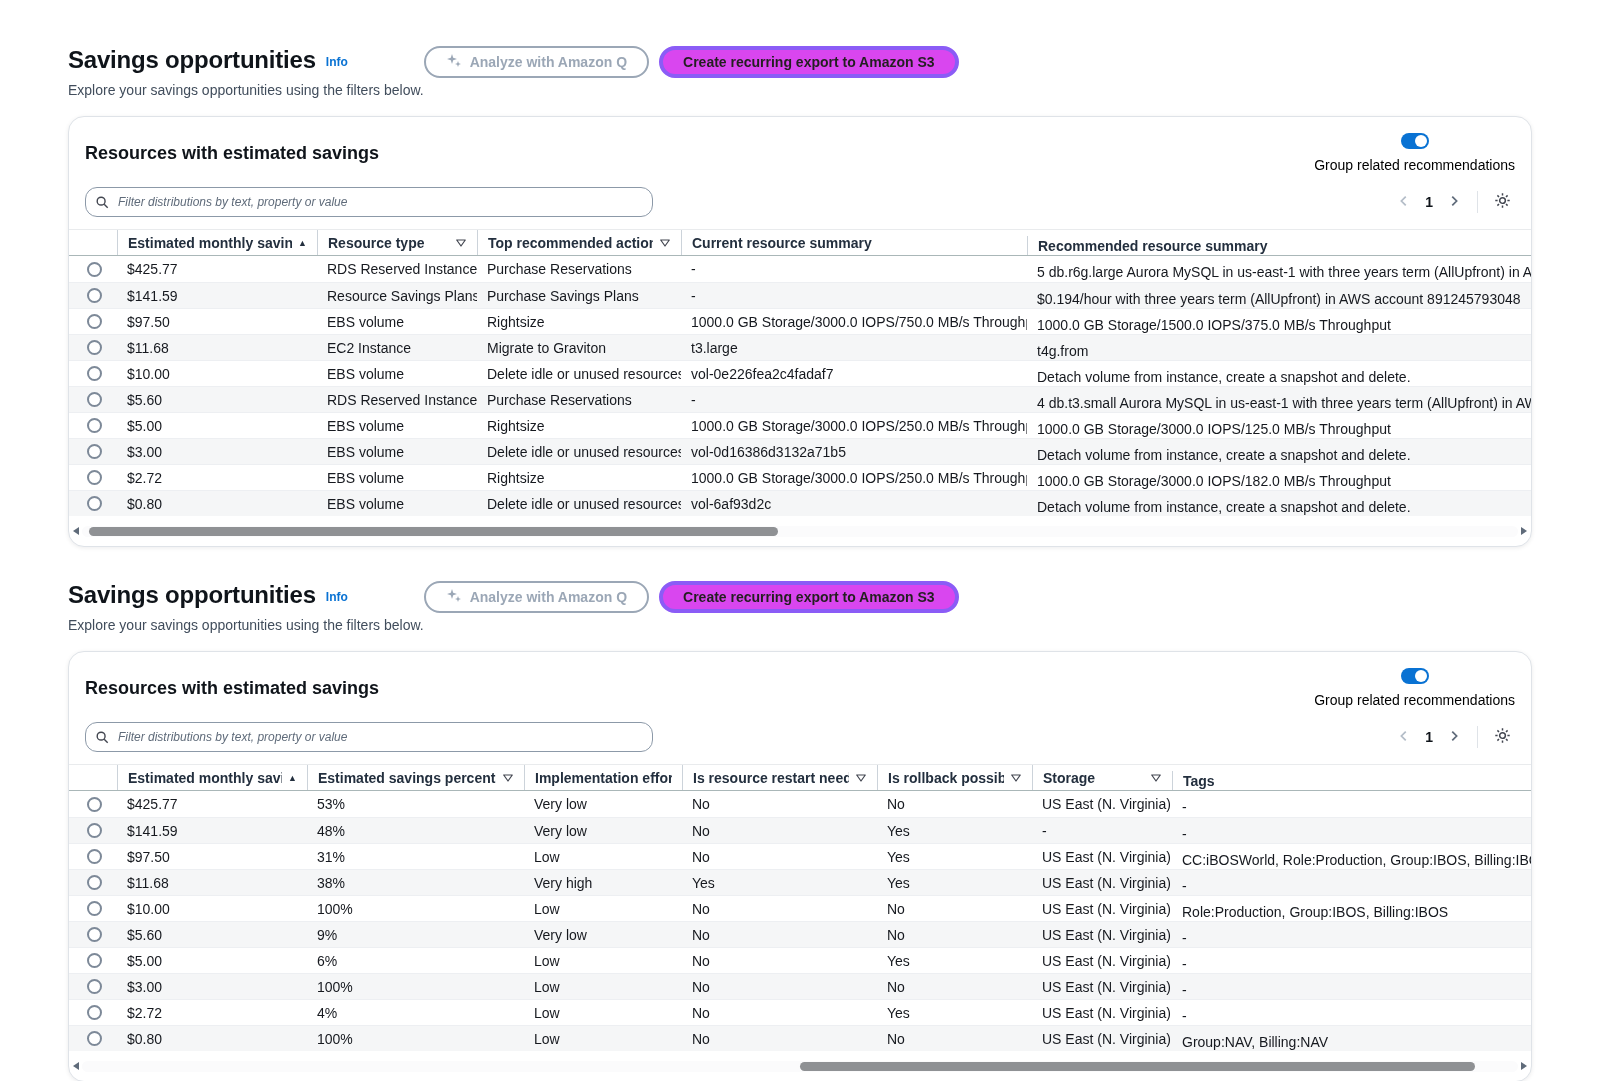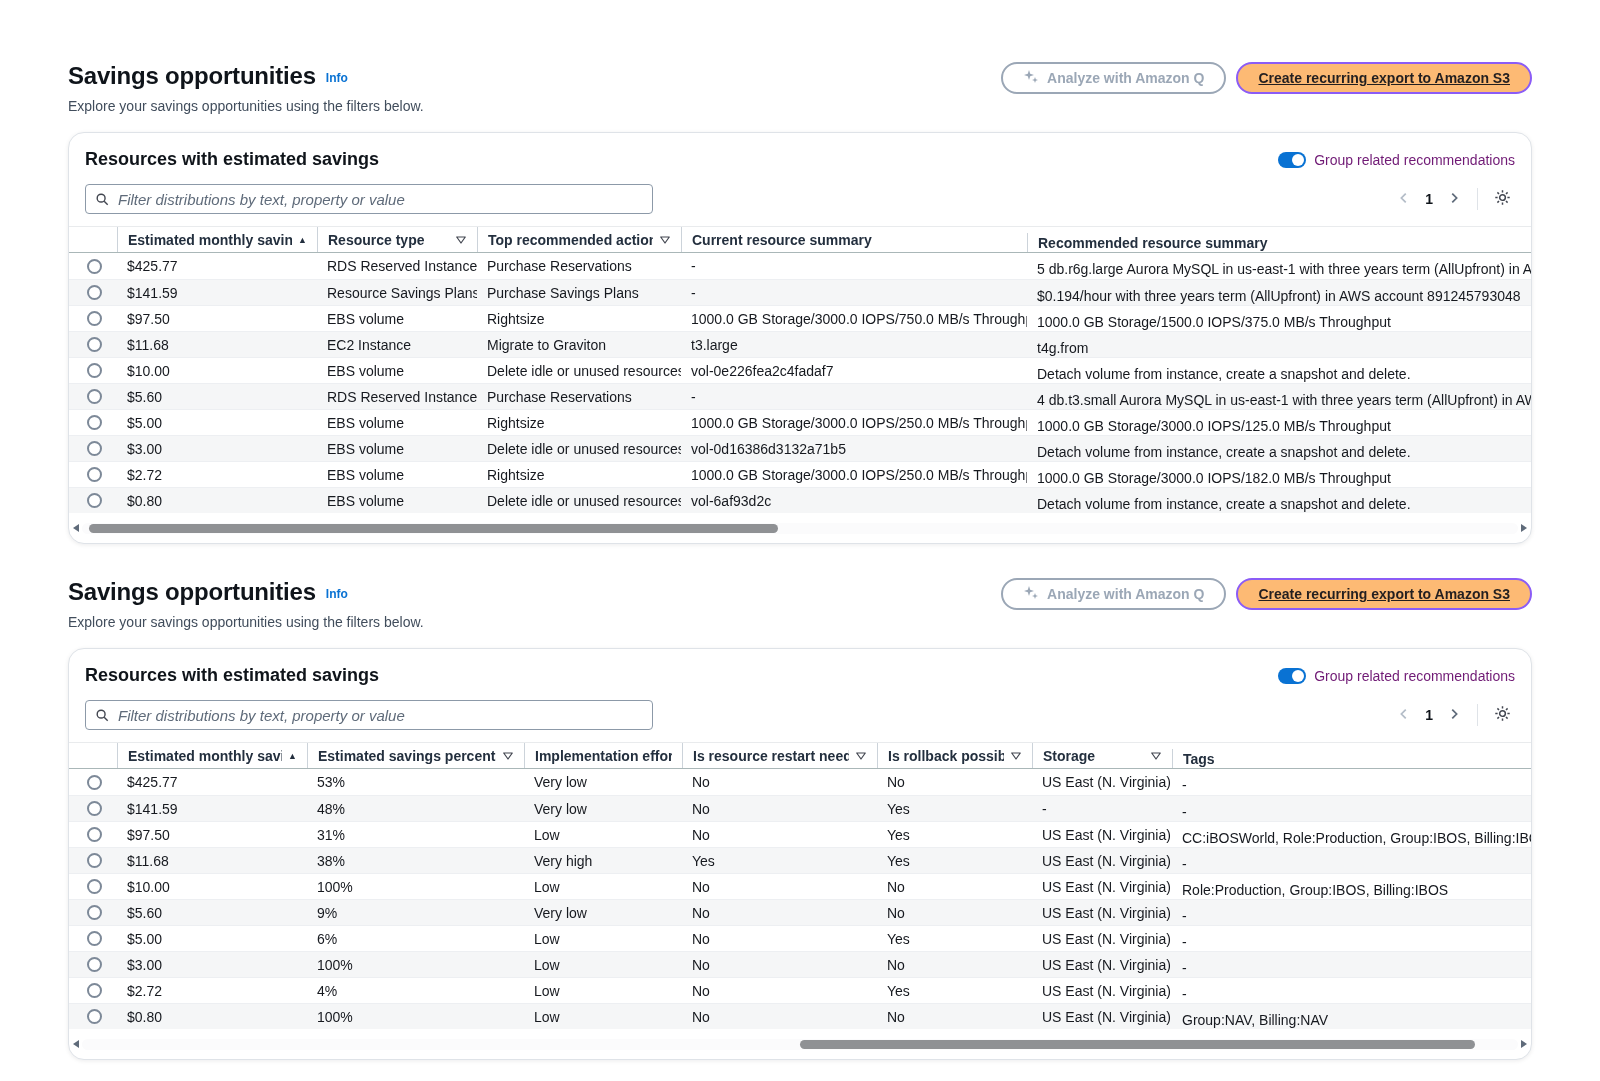--- a/index.html
+++ b/index.html
@@ -7,52 +7,52 @@
   body {
     font-family:"Liberation Sans", sans-serif;
     color:#0f141a;
     height:1081px;
     overflow:hidden;
   }
   .page { padding:46px 68px 20px; }
 
   
   .section + .section { margin-top:34px; }
-  .sec-head { display:flex; justify-content:space-between; align-items:flex-start;margin-top:16px; }
+  .sec-head { display:flex; align-items:flex-start; }
   .sec-title-row { display:flex; align-items:baseline; }
   h1 { font-size:24px; font-weight:700; color:#0f141a; letter-spacing:-0.2px; }
   .info-link { font-size:12px; font-weight:700; color:#0972d3; margin-left:10px; position:relative; top:-2px; cursor:pointer; }
   .sec-sub { font-size:14px; color:#414d5c; margin-top:8px; }
   .sec-actions { display:flex; gap:10px; align-items:center; }
   .btn { height:32px; border-radius:16px; font-size:14px; font-weight:700; display:inline-flex; align-items:center; padding:0 20px; cursor:pointer; font-family:inherit; }
   .btn-secondary { background:#fff; border:2px solid #9ba7b6; color:#9ba7b6; gap:8px; }
-  .btn-primary { background:#fdba74; border:2px solid #8b5cf6; color:#231f20;text-decoration:underline; }
+  .btn-primary { background:#d946ef; border:4px solid #8b5cf6; color:#231f20; }
 
   
   .card {
     margin-top:18px;
     border:1px solid #dfe3e8;
     border-radius:16px;
     box-shadow:0 1px 4px rgba(0,7,22,.08);
     padding:16px 0 8px;
     overflow:hidden;
     background:#fff;
   }
   .card-row { padding:0 16px; }
   .card-head { display:flex; justify-content:space-between; align-items:center; }
   .card-title { font-size:18px; font-weight:700; color:#0f141a; }
-  .toggle-wrap { display:flex; align-items:center; gap:8px; font-size:14px; color:#701a75; }
+  .toggle-wrap { display:flex; align-items:center; gap:8px; font-size:14px; color:#000000;flex-direction:column; }
   .toggle { width:28px; height:16px; border-radius:8px; background:#0972d3; position:relative; cursor:pointer; }
   .toggle .knob { position:absolute; right:2px; top:2px; width:12px; height:12px; border-radius:50%; background:#fff; }
 
   .filter-row { display:flex; justify-content:space-between; align-items:center; margin-top:14px; }
   .filter-box { position:relative; width:568px; }
   .filter-box input {
-    width:100%; height:30px; border:1px solid #8c99a8; border-radius:4px;
-    padding:0 10px 0 32px; font-size:15px; font-family:inherit; color:#0f141a; background:#fff;
+    width:100%; height:30px; border:1px solid #8c99a8; border-radius:12px;
+    padding:0 10px 0 32px; font-size:12px; font-family:inherit; color:#0f141a; background:#fff;
   }
   .filter-box input::placeholder { font-style:italic; color:#5f6b7a; }
   .search-ic { position:absolute; left:10px; top:8px; }
   .pager { display:flex; align-items:center; gap:4px; }
   .pg-btn { background:none; border:none; cursor:pointer; display:flex; align-items:center; padding:4px; }
   .page-num { font-size:14px; font-weight:700; color:#0f141a; padding:0 6px; }
   .pager-divider { width:1px; height:22px; background:#dfe3e8; margin:0 8px; }
 
   
   .table { margin-top:12px; }

